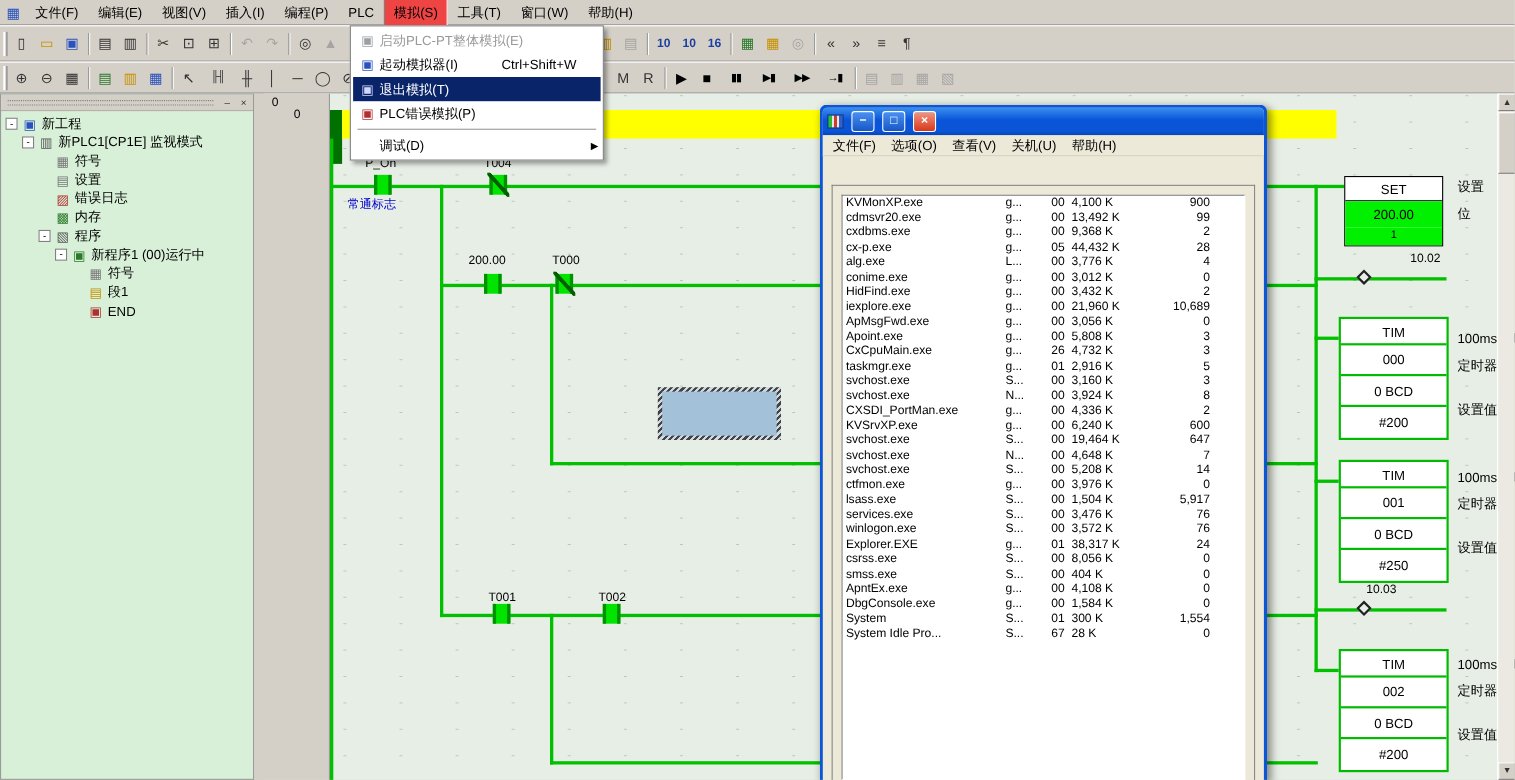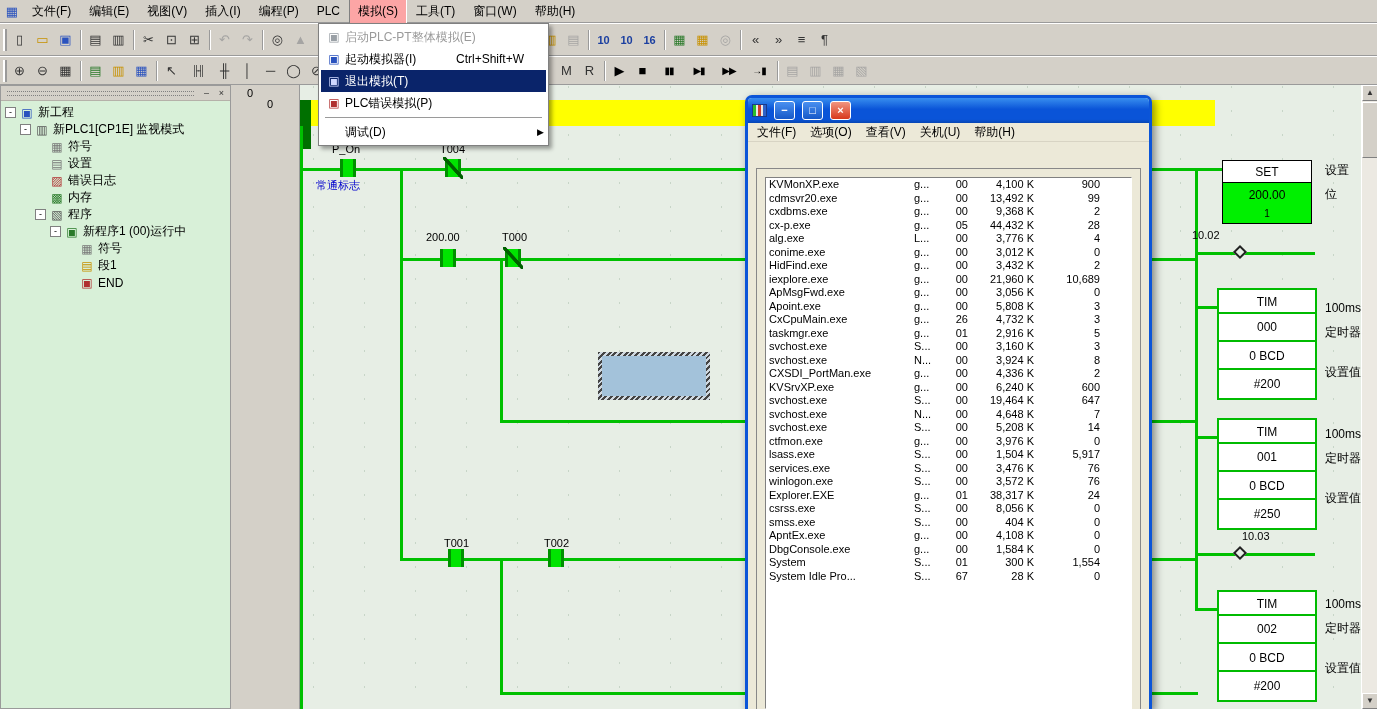--- a/index.html
+++ b/index.html
@@ -3,21 +3,21 @@
 <meta charset="utf-8">
 <style>
   *{box-sizing:border-box;margin:0;padding:0}
   html,body{width:1377px;height:709px;overflow:hidden}
   body{position:relative;font-family:"Liberation Sans",sans-serif;background:#d4d0c8;font-size:12px;color:#000}
 
   
   .menubar{position:absolute;top:0;left:0;right:0;height:23px;background:#d4d0c8;border-bottom:1px solid #9a9a9a;display:flex;align-items:center;padding-left:3px}
   .mdi-icon{width:18px;height:16px;display:flex;align-items:center;justify-content:center;color:#2a52be;font-size:13px;margin-right:2px}
   .menu-item{padding:3px 8px;border:1px solid transparent;white-space:nowrap}
-  .menu-item.active{border-color:#808080 #fff #fff #808080;background:#fca5a5}
+  .menu-item.active{border-color:#808080 #fff #fff #808080;background:#ef4444}
 
   
   .toolbar{position:absolute;left:0;right:0;background:#d4d0c8;display:flex;align-items:center;border-top:1px solid #fff;border-bottom:1px solid #9a9a9a;padding:1px 2px}
   #toolbar1{top:23px;height:33px}
   #toolbar2{top:56px;height:29px}
   .tbtn{width:23px;height:23px;display:flex;align-items:center;justify-content:center;font-size:13px;color:#333;border:1px solid transparent;flex:none}
   .tbtn.wide{width:30px;font-size:10px;letter-spacing:-1px}
   .tbtn.num .glyph{font-weight:bold;font-size:11px}
   .tbtn.disabled .glyph{color:#9a9a9a !important;opacity:.8}
   .tbtn.pressed{border-color:#808080 #fff #fff #808080;background:#e4e0d8}
@@ -95,21 +95,21 @@
   .tab{background:#e4e0cf;border:1px solid #888;border-bottom:none;border-radius:3px 3px 0 0;margin-right:2px;padding:3px 9px 2px;font-size:11px;position:relative;top:1px}
   .tab.active{background:#f4f2e6;padding-bottom:5px;top:0;z-index:2}
   .tm-page{position:absolute;left:8px;right:8px;top:70px;bottom:0;border:1px solid #888;border-bottom:none;background:#ece9d8;padding:8px 8px 0}
   .tm-list{border:1px solid;border-color:#808080 #fff #fff #808080;background:#fff;height:100%;overflow:hidden;font-size:11px}
   .tm-header{display:flex;background:#ece9d8}
   .hcell{border-right:1px solid #9a9a9a;border-bottom:1px solid #9a9a9a;border-top:1px solid #fff;padding:1px 4px;height:17px;white-space:nowrap;overflow:hidden}
   .prow{display:flex;height:13.5px;line-height:13px;white-space:nowrap}
   .c-name{width:148px;padding-left:3px;overflow:hidden}
   .c-user{width:30px;overflow:hidden}
   .c-cpu{width:30px;text-align:right;padding-right:6px}
-  .c-mem{width:68px;text-align:right;padding-right:8px}
+  .c-mem{width:68px;padding-right:8px}
   .c-io{width:68px;text-align:right;padding-right:10px}
   .h-name{width:148px}.h-user{width:30px}.h-cpu{width:30px}.h-mem{width:68px}.h-io{width:68px}.h-fill{flex:1;border-right:none}
 </style>
 </head>
 <body>
 
 <div class="menubar">
   <span class="mdi-icon">▦</span>
 
     <div class="menu-item"><span>文件(F)</span></div>
@@ -610,21 +610,21 @@
       </div>
 
     <div class="setblk">
       <div class="op">SET</div>
       <div class="operand">200.00</div>
       <div class="val">1</div>
     </div>
     <span class="ann" style="top:77px">设置</span>
     <span class="ann" style="top:101px">位</span>
 
-    <span class="clabel" style="left:952px;top:144px">10.02</span>
+    <span class="clabel" style="left:1042px;top:144px">10.02</span>
     <div class="diamond" style="left:995px;top:162px"></div>
 
     <div class="tim" style="left:977px;top:203px">
       <div class="op">TIM</div>
       <div class="num">000</div>
       <div class="cur">0 BCD</div>
       <div class="sv">#200</div>
     </div>
     <span class="ann" style="top:215px">100ms定时</span>
     <span class="ann" style="top:239px">定时器号</span>

